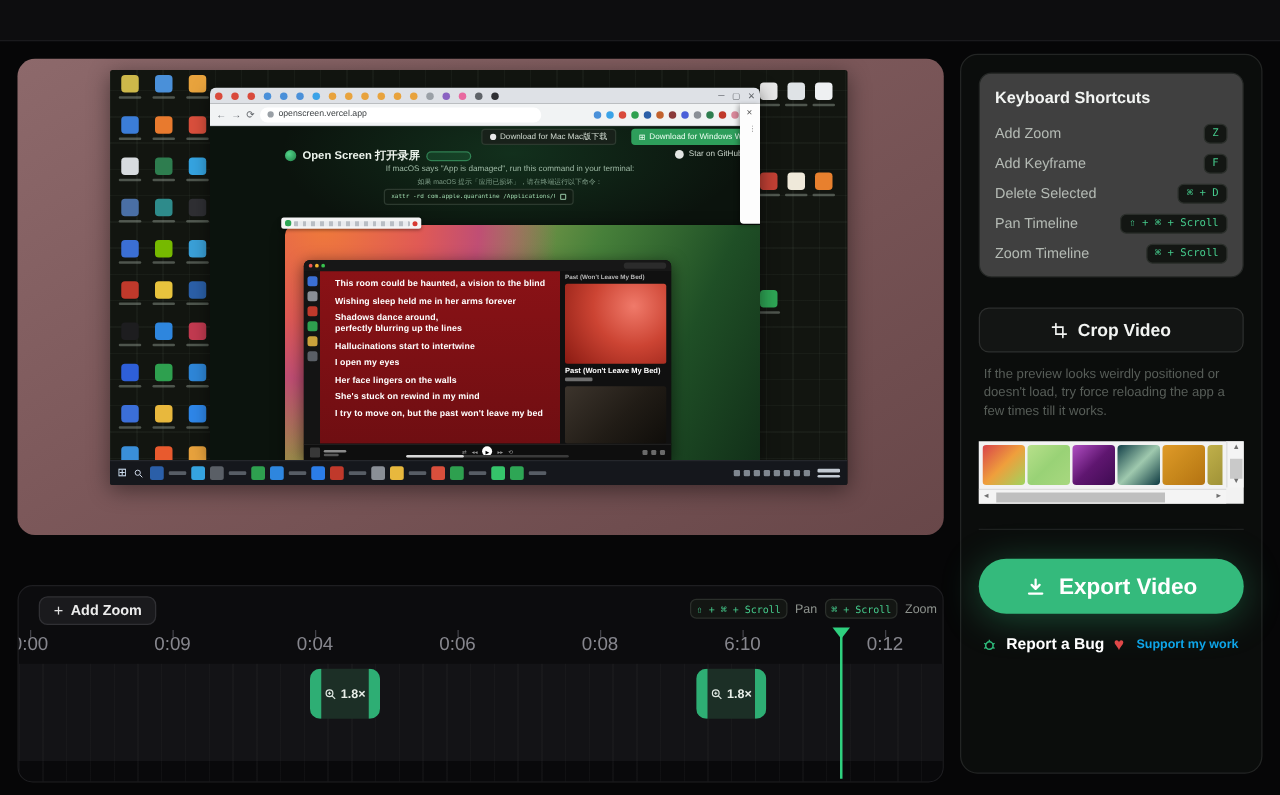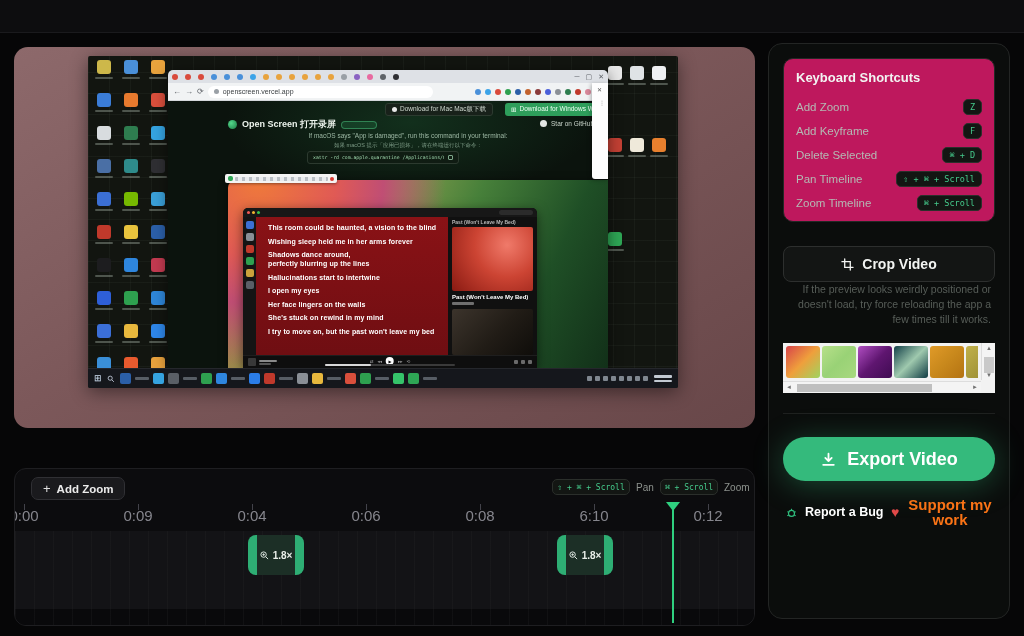--- a/index.html
+++ b/index.html
@@ -130,48 +130,48 @@
   .seg-body{flex:1;display:flex;align-items:center;justify-content:center;gap:4px;color:#e9efe9;font-size:10px;font-weight:bold}
   .playhead-line{position:absolute;left:657px;top:37px;width:2px;height:117px;background:#2fd07f}
   .playhead-cap{position:absolute;left:651px;top:33px;width:0;height:0;border-left:7px solid transparent;border-right:7px solid transparent;border-top:9px solid #2fd07f}
 
   
   .sidebar{left:768px;top:43px;width:242px;height:576px;background:#0b0d0c;border:1px solid #232524;border-radius:14px;padding:14px}
   .sb-titlerow{display:flex;align-items:center;justify-content:space-between;margin-bottom:12px}
   .sb-title{font-size:15px;font-weight:bold;color:#f0f2f0;letter-spacing:.2px}
   .helpdot{width:16px;height:16px;border-radius:50%;border:1.5px solid #2fbd7d;color:#2fbd7d;font-size:10px;font-weight:bold;
            display:flex;align-items:center;justify-content:center}
-  .shortcuts{background:#be185d;border:1px solid #242725;border-radius:10px;padding:11px 12px 6px}
+  .shortcuts{background:#404040;border:1px solid #242725;border-radius:10px;padding:11px 12px 6px}
   .sc-title{font-size:13px;font-weight:bold;color:#f2f4f2;margin-bottom:10px}
   .sc-row{display:flex;align-items:center;justify-content:space-between;height:24px}
   .sc-label{font-size:11.5px;color:#b4bab4}
   .sc-keys{background:#131613;border:1px solid #2b2f2b;border-radius:5px;padding:2px 6px;
            font-family:"DejaVu Sans Mono",monospace;font-size:8.5px;color:#45cb8c;white-space:nowrap}
   .cropbtn{margin-top:24px;height:36px;background:#131514;border:1px solid #2d2f2e;border-radius:8px;
            display:flex;align-items:center;justify-content:center;gap:8px;color:#f2f4f2;font-size:14px;font-weight:bold}
-  .sb-hint{font-size:10.5px;line-height:15px;color:#575d58;text-align:right;padding:0 4px}
+  .sb-hint{margin-top:10px;font-size:10.5px;line-height:15px;color:#575d58;text-align:left;padding:0 4px}
   .tabs{margin-top:20px;height:36px;background:#121413;border-radius:18px;display:flex;align-items:center;padding:3px;position:relative}
   .tab{flex:1;text-align:center;font-size:13px;color:#9aa29c}
   .tab.active{background:#2fbd7d;color:#fff;border-radius:15px;height:30px;line-height:30px;font-weight:bold}
   .gstrip{margin-top:16px;height:50px;background:#f2f2f2;position:relative;overflow:hidden}
   .swatches{position:absolute;left:3px;top:3px;right:17px;bottom:15px;display:flex;gap:2px;overflow:hidden}
   .swatch{width:34px;height:100%;border-radius:3px;flex:0 0 auto}
   .vscroll{position:absolute;right:0;top:0;width:14px;bottom:13px;background:#f4f4f4;border-left:1px solid #ddd}
   .vscroll .ar{position:absolute;left:4px;font-size:6px;color:#707070}
   .vthumb{position:absolute;left:2px;top:14px;width:10px;height:16px;background:#c9c9c9}
   .hscroll{position:absolute;left:0;bottom:0;right:14px;height:12px;background:#f4f4f4;border-top:1px solid #ddd}
   .hthumb{position:absolute;left:14px;top:2px;width:68%;height:8px;background:#bfbfbf}
   .hscroll .ar{position:absolute;top:2px;font-size:6px;color:#707070}
   .divider{margin-top:20px;height:1px;background:#1f2120}
   .exportbtn{margin-top:23px;height:44px;border-radius:22px;background:#34ba7c;display:flex;align-items:center;justify-content:center;gap:10px;
              color:#fff;font-size:18px;font-weight:bold;box-shadow:0 4px 30px rgba(52,186,124,.35)}
   .sb-footer{margin-top:16px;display:flex;align-items:center;justify-content:space-between;padding:0 2px}
   .bugrow{display:flex;align-items:center;gap:7px;color:#ffffff;font-size:12.5px;font-weight:bold}
   .heart{color:#e04848;font-size:14px}
-  .support{width:86px;text-align:center;color:#f97316;font-size:15px;font-weight:bold;line-height:15px}
+  .support{width:86px;text-align:center;color:#0ea5e9;font-size:10px;font-weight:bold;line-height:15px}
 </style>
 </head>
 <body>
 
 <div id="canvas">
   <div class="abs topbar"></div>
 
   <div class="abs preview">
     <div class="abs shot">
       <div class="abs shot-grid"></div>

